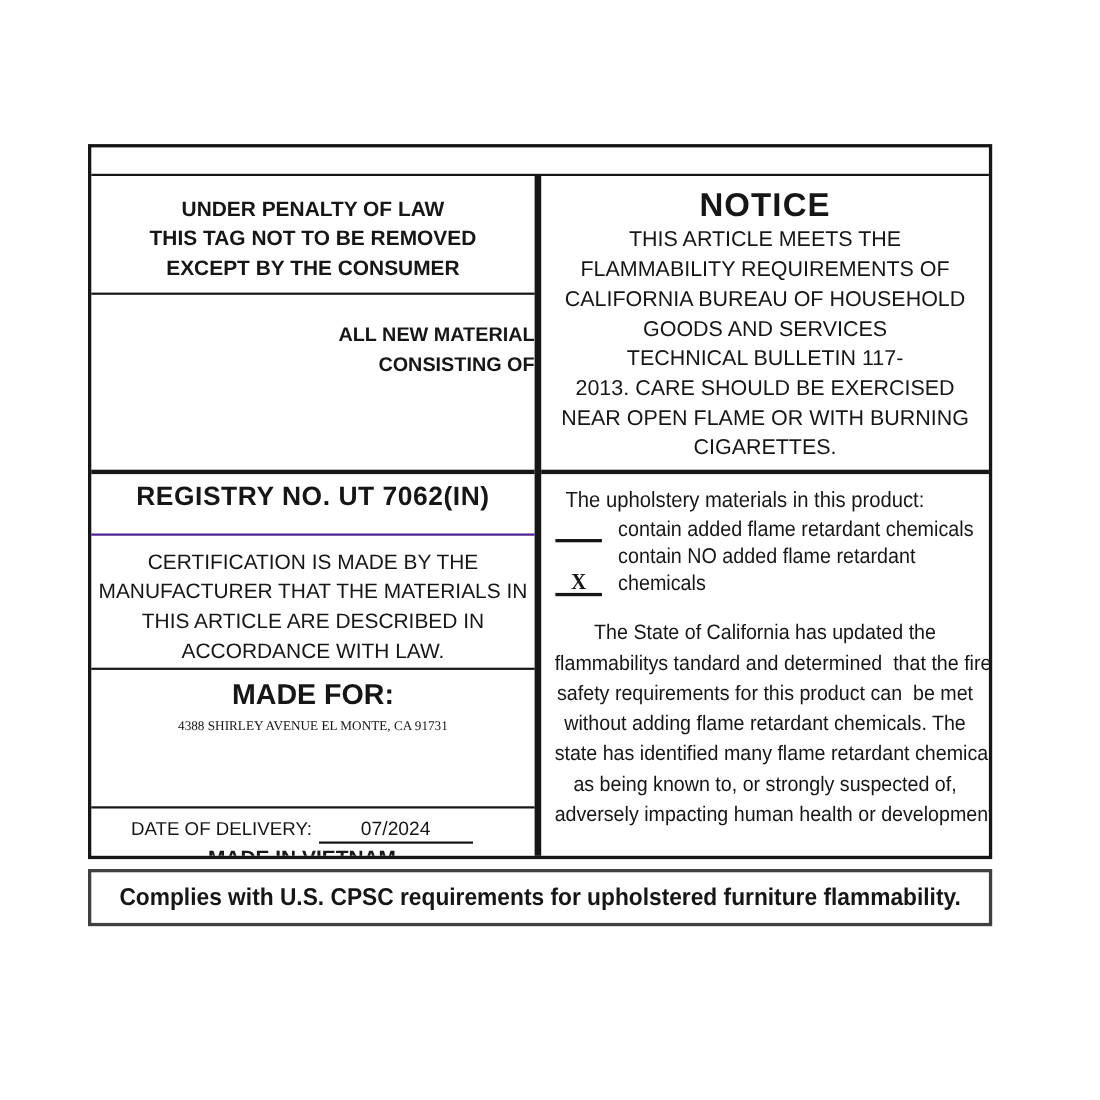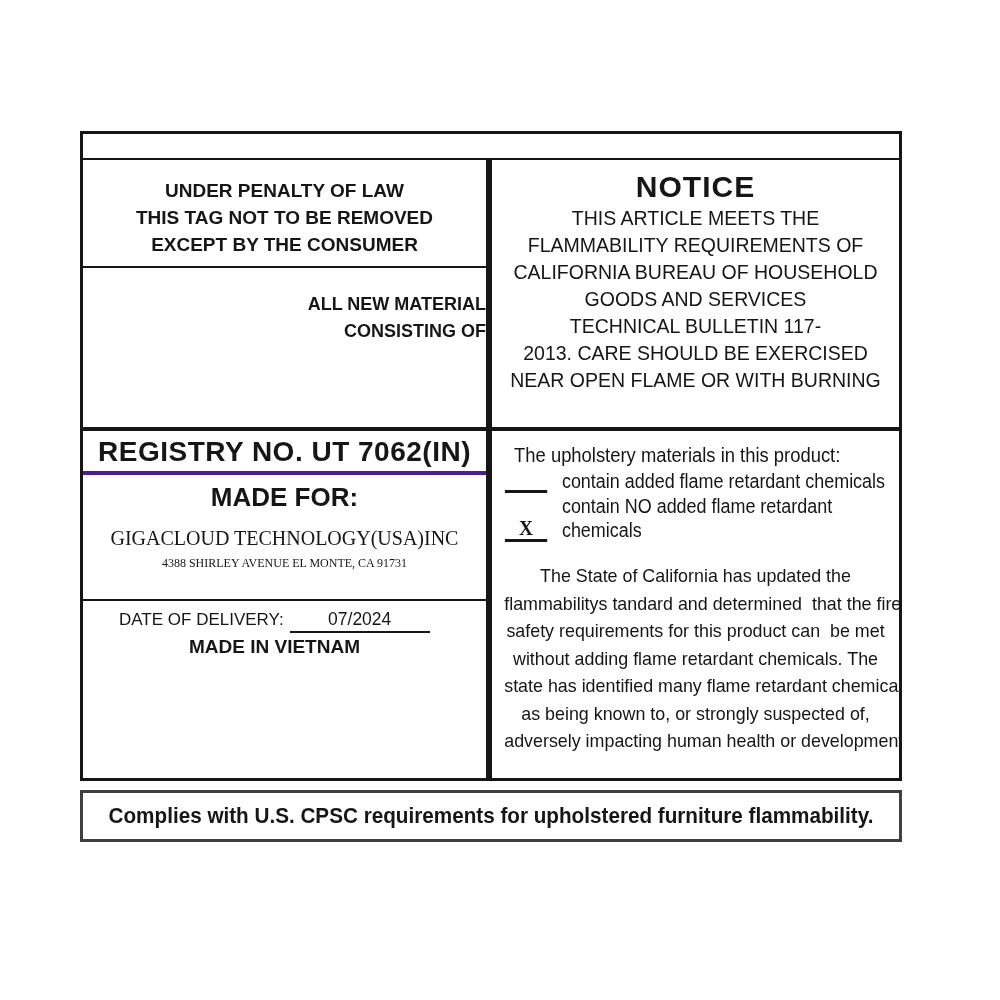--- a/index.html
+++ b/index.html
@@ -12,22 +12,22 @@
   .col-left{width:409px;border-right:6px solid #161616;box-sizing:border-box;
             display:flex;flex-direction:column;}
   .col-right{flex:1;display:flex;flex-direction:column;min-width:0;}
   .sec{box-sizing:border-box;overflow:hidden;text-align:center;}
   .line{white-space:pre;}
   
   .sec-penalty{height:108px;border-bottom:2px solid #161616;padding-top:17px;
                font-weight:bold;font-size:19px;line-height:27px;}
   .sec-material{height:163px;border-bottom:4px solid #161616;padding-top:23px;
                 font-weight:bold;font-size:18px;line-height:27px;text-align:right;}
-  .sec-registry{height:44px;border-bottom:4px solid #4c1d95;
-                font-weight:bold;font-size:28px;line-height:42px;letter-spacing:.5px;}
+  .sec-registry{height:56px;border-bottom:2px solid #4c1d95;
+                font-weight:bold;font-size:24px;line-height:42px;letter-spacing:.5px;}
   .sec-cert{height:122px;border-bottom:2px solid #161616;padding-top:11px;
             font-size:19px;line-height:27px;}
   .sec-madefor{height:126px;border-bottom:2px solid #161616;}
   .madefor-heading{margin-top:6px;font-weight:bold;font-size:26px;line-height:32px;}
   .company-line{font-family:"Liberation Serif",serif;font-size:20px;margin-top:14px;white-space:pre;}
   .address-line{font-family:"Liberation Serif",serif;font-size:12px;margin-top:6px;white-space:pre;}
   .sec-date{flex:1;padding-top:7px;text-align:left;}
   .date-row{padding-left:36px;font-size:17px;line-height:22px;}
   .date-value{display:inline-block;width:140px;margin-left:6px;text-align:center;
               border-bottom:2px solid #161616;font-size:17.5px;padding-bottom:1px;}
@@ -74,24 +74,29 @@
           <div class="line">EXCEPT BY THE CONSUMER</div>
         </div>
 
         <div class="sec sec-material">
           <div class="line">ALL NEW MATERIAL</div>
           <div class="line">CONSISTING OF</div>
         </div>
 
         <div class="sec sec-registry">REGISTRY NO. UT 7062(IN)</div>
 
+        <div class="sec sec-cert">
+          <div class="line">CERTIFICATION IS MADE BY THE</div>
+          <div class="line">MANUFACTURER THAT THE MATERIALS IN</div>
+          <div class="line">THIS ARTICLE ARE DESCRIBED IN</div>
+          <div class="line">ACCORDANCE WITH LAW.</div>
+        </div>
 
         <div class="sec sec-madefor">
           <div class="madefor-heading">MADE FOR:</div>
-          <div class="company-line">GIGACLOUD TECHNOLOGY(USA)INC</div>
           <div class="address-line">4388 SHIRLEY AVENUE EL MONTE, CA 91731</div>
         </div>
 
         <div class="sec sec-date">
           <div class="date-row">
             <span>DATE OF DELIVERY:</span><span class="date-value">07/2024</span>
           </div>
           <div class="origin-line">MADE IN VIETNAM</div>
         </div>
 
@@ -101,20 +106,21 @@
 
         <div class="sec sec-notice">
           <div class="notice-title">NOTICE</div>
           <div class="notice-line">THIS ARTICLE MEETS THE</div>
           <div class="notice-line">FLAMMABILITY REQUIREMENTS OF</div>
           <div class="notice-line">CALIFORNIA BUREAU OF HOUSEHOLD</div>
           <div class="notice-line">GOODS AND SERVICES</div>
           <div class="notice-line">TECHNICAL BULLETIN 117-</div>
           <div class="notice-line">2013. CARE SHOULD BE EXERCISED</div>
           <div class="notice-line">NEAR OPEN FLAME OR WITH BURNING</div>
+          <div class="notice-line">CIGARETTES.</div>
         </div>
 
         <div class="sec sec-uphol">
           <div class="cond-l">
             <div class="uphol-intro">The upholstery materials in this product:</div>
 
             <div class="opt-row">
               <span class="opt-mark"></span>
               <span class="opt-text nowrap">contain added flame retardant chemicals</span>
             </div>

